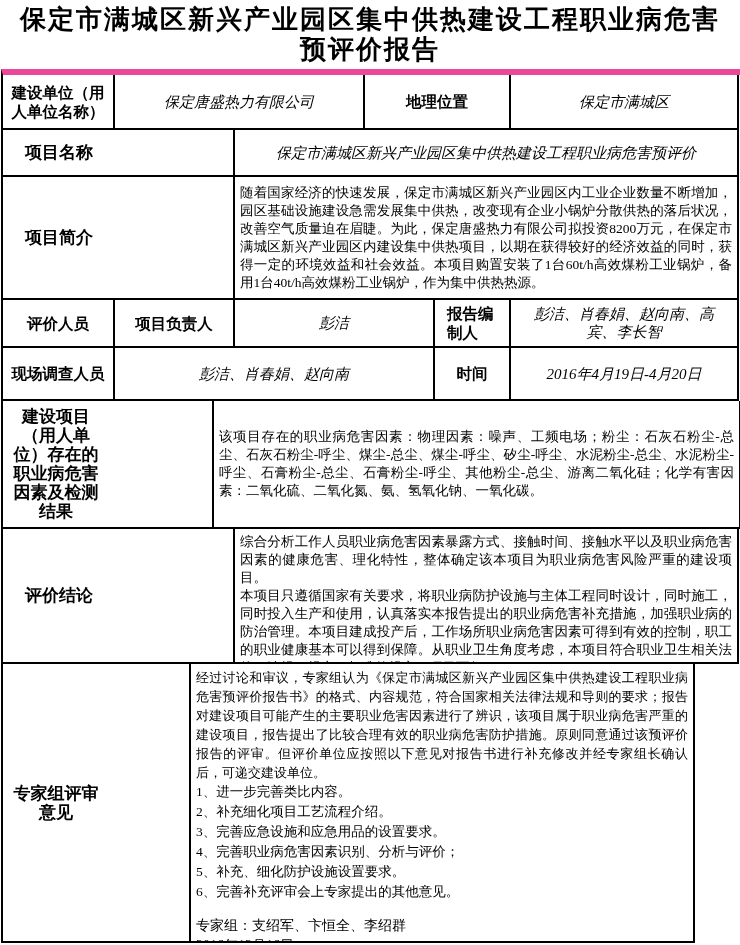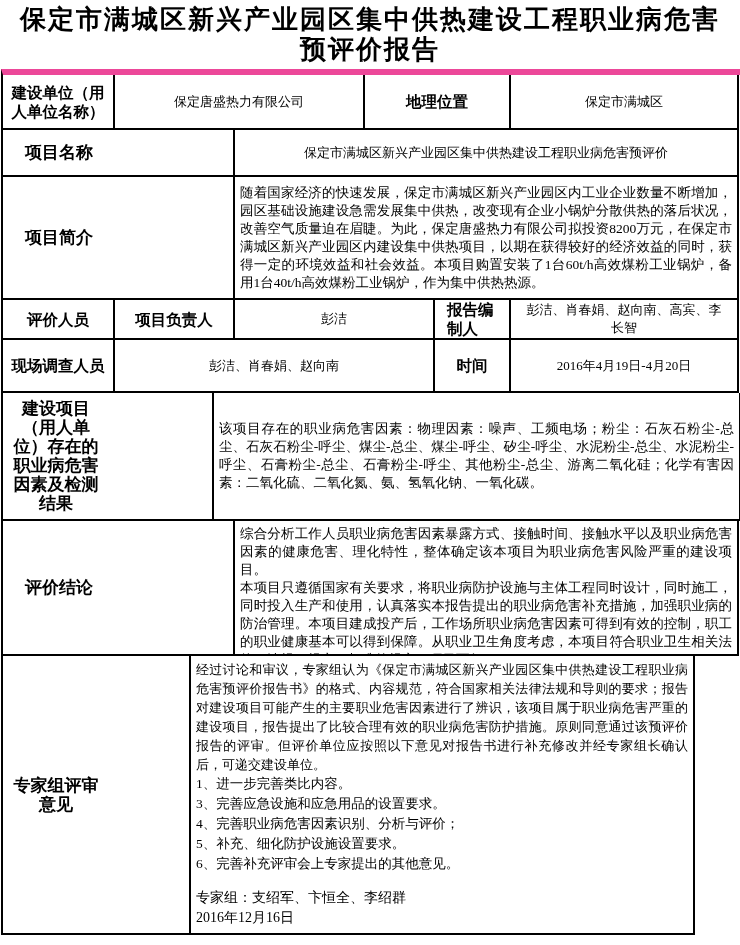--- a/index.html
+++ b/index.html
@@ -9,21 +9,21 @@
   .tbl{width:738px;margin:4px 1px 0 1px;border-top:6px solid #ec4899;border-left:2px solid #000;}
   .row{display:flex;}
   .cell{box-sizing:border-box;border-right:2px solid #000;border-bottom:2px solid #000;
         overflow:hidden;}
   .vc{display:flex;align-items:center;justify-content:center;text-align:center;}
   .lc{display:flex;align-items:center;justify-content:flex-start;}
   .lbl{font-weight:bold;font-size:15.5px;line-height:19px;}
   .lblblk{width:104px;margin-left:4px;text-align:center;font-weight:bold;
           font-size:17px;line-height:19px;}
   .lblblk.narrow{width:98px;}
-  .val{font-size:13px;line-height:18px;text-align:center;padding:0 12px;}
+  .val{font-size:15px;line-height:18px;text-align:center;padding:0 12px;font-style:italic;}
   .para{font-size:13.5px;line-height:18px;text-align:justify;padding:2px 5px;}
   .para-wrap{display:flex;flex-direction:column;justify-content:center;}
   .wrapblk{width:50px;text-align:left;}
   .h-para{font-size:13px;line-height:19px;text-align:justify;}
   .h-item{font-size:13.5px;line-height:20px;}
   .h-sig,.h-date{font-size:14px;line-height:20px;}
   .h-spacer{height:14px;}
   .pad{padding:4px 5px 0 5px;}
 </style>
 </head>
@@ -49,21 +49,21 @@
 
   <div class="row" style="height:123px">
     <div class="cell lc" style="width:232px">
       <div class="lblblk">项目简介</div>
     </div>
     <div class="cell para-wrap" style="width:504px">
       <div class="para">随着国家经济的快速发展，保定市满城区新兴产业园区内工业企业数量不断增加，园区基础设施建设急需发展集中供热，改变现有企业小锅炉分散供热的落后状况，改善空气质量迫在眉睫。为此，保定唐盛热力有限公司拟投资8200万元，在保定市满城区新兴产业园区内建设集中供热项目，以期在获得较好的经济效益的同时，获得一定的环境效益和社会效益。本项目购置安装了1台60t/h高效煤粉工业锅炉，备用1台40t/h高效煤粉工业锅炉，作为集中供热热源。</div>
     </div>
   </div>
 
-  <div class="row" style="height:40px">
+  <div class="row" style="height:48px">
     <div class="cell vc lbl" style="width:112px">评价人员</div>
     <div class="cell vc lbl" style="width:120px">项目负责人</div>
     <div class="cell vc val" style="width:200px">彭洁</div>
     <div class="cell vc" style="width:76px">
       <div class="wrapblk lbl">报告编制人</div>
     </div>
     <div class="cell vc val" style="width:228px">彭洁、肖春娟、赵向南、高宾、李长智</div>
   </div>
 
   <div class="row" style="height:53px">
@@ -92,20 +92,21 @@
     </div>
   </div>
 
   <div class="row" style="height:279px">
     <div class="cell lc" style="width:188px">
       <div class="lblblk narrow">专家组评审意见</div>
     </div>
     <div class="cell pad" style="width:504px">
       <div class="h-para">经过讨论和审议，专家组认为《保定市满城区新兴产业园区集中供热建设工程职业病危害预评价报告书》的格式、内容规范，符合国家相关法律法规和导则的要求；报告对建设项目可能产生的主要职业危害因素进行了辨识，该项目属于职业病危害严重的建设项目，报告提出了比较合理有效的职业病危害防护措施。原则同意通过该预评价报告的评审。但评价单位应按照以下意见对报告书进行补充修改并经专家组长确认后，可递交建设单位。</div>
       <div class="h-item">1、进一步完善类比内容。</div>
+      <div class="h-item">2、补充细化项目工艺流程介绍。</div>
       <div class="h-item">3、完善应急设施和应急用品的设置要求。</div>
       <div class="h-item">4、完善职业病危害因素识别、分析与评价；</div>
       <div class="h-item">5、补充、细化防护设施设置要求。</div>
       <div class="h-item">6、完善补充评审会上专家提出的其他意见。</div>
       <div class="h-spacer"></div>
       <div class="h-sig">专家组：支绍军、卞恒全、李绍群</div>
       <div class="h-date">2016年12月16日</div>
     </div>
   </div>
 

